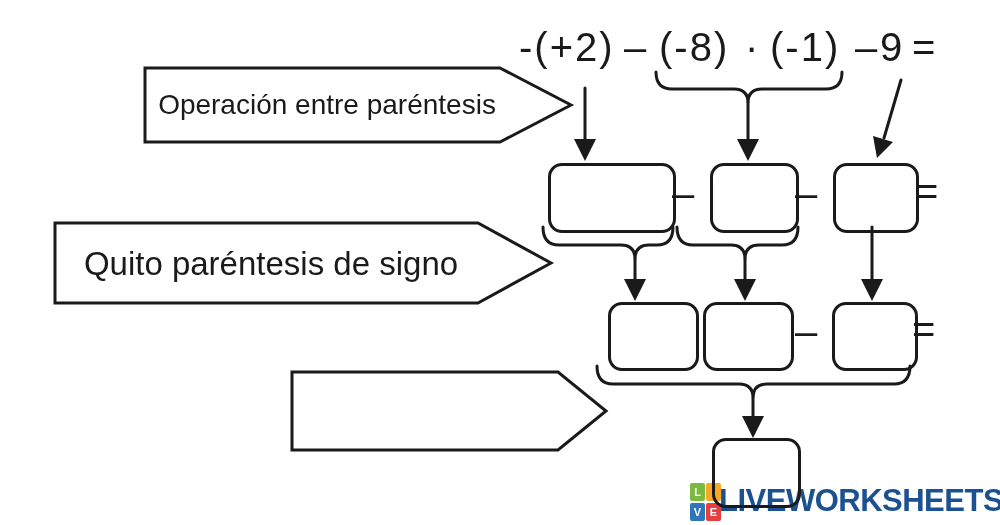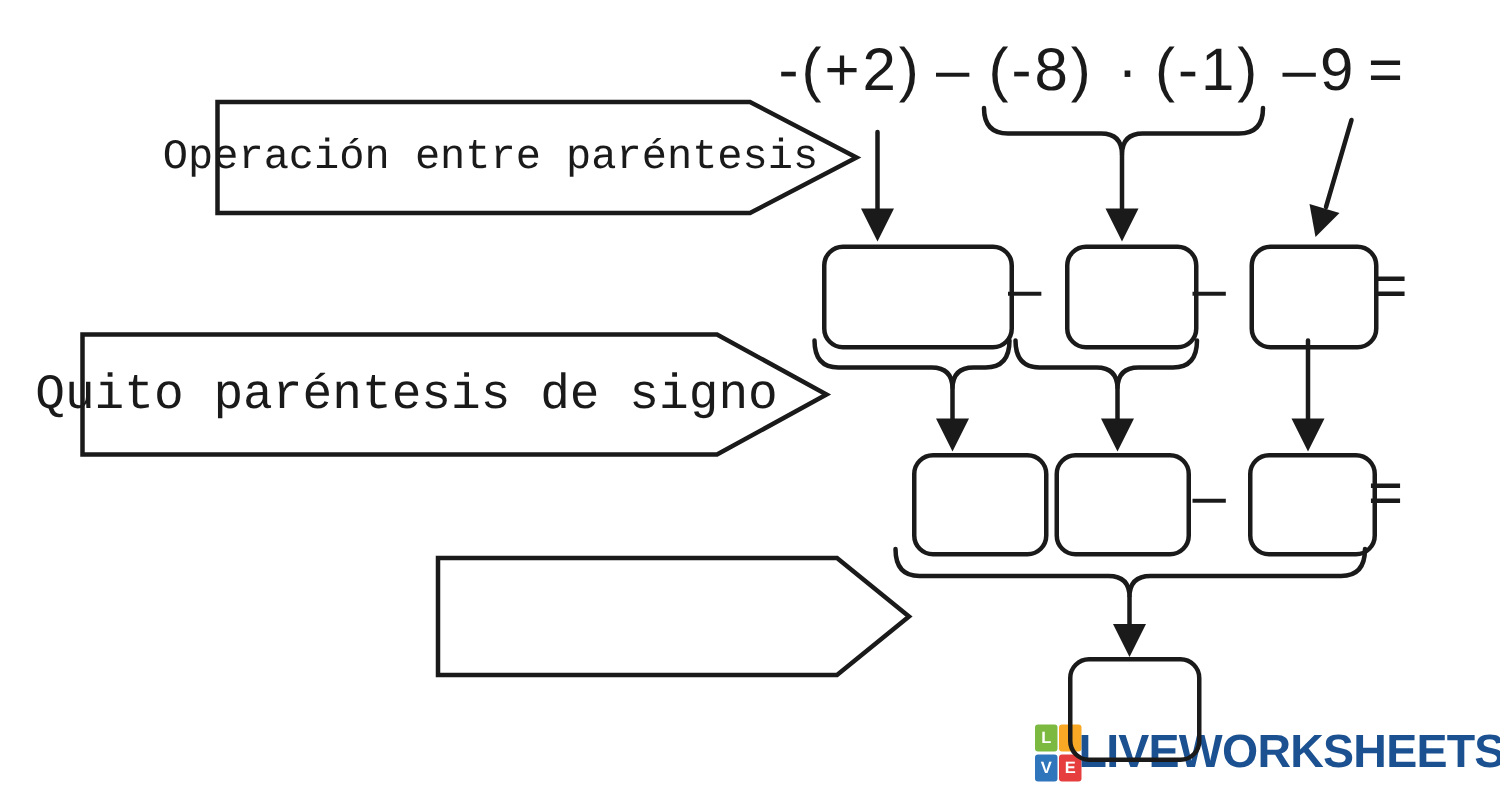--- a/index.html
+++ b/index.html
@@ -6,21 +6,21 @@
   .canvas{position:relative;width:1000px;height:525px;background:var(--paper,#fff);
           font-family:"Liberation Sans",sans-serif;overflow:hidden;}
   
   .art{position:absolute;left:0;top:0;z-index:4;pointer-events:none;}
   .art line, .art path{stroke:var(--ink,#1a1a1a);stroke-width:3;fill:none;stroke-linecap:round;}
   .art polygon{fill:var(--ink,#1a1a1a);stroke:none;}
   
   .tok{position:absolute;top:24px;font-size:40px;line-height:46px;letter-spacing:2px;
        color:var(--ink,#1a1a1a);z-index:5;white-space:pre;}
   
-  .step{position:absolute;z-index:5;font-family:Liberation Mono, monospace;}
+  .step{position:absolute;z-index:5;}
   .step svg{position:absolute;left:0;top:0;}
   .step svg polygon{fill:#ffffff;stroke:var(--ink,#1a1a1a);stroke-width:3;stroke-linejoin:miter;}
   .step .cap{position:absolute;top:0;bottom:0;display:flex;align-items:center;justify-content:center;
        color:var(--ink,#1a1a1a);white-space:nowrap;}
   
   .box{position:absolute;border:3px solid var(--ink,#1a1a1a);border-radius:14px;
        background:transparent;z-index:6;}
   
   .op{position:absolute;font-size:40px;line-height:46px;color:var(--ink,#1a1a1a);z-index:5;}
   

